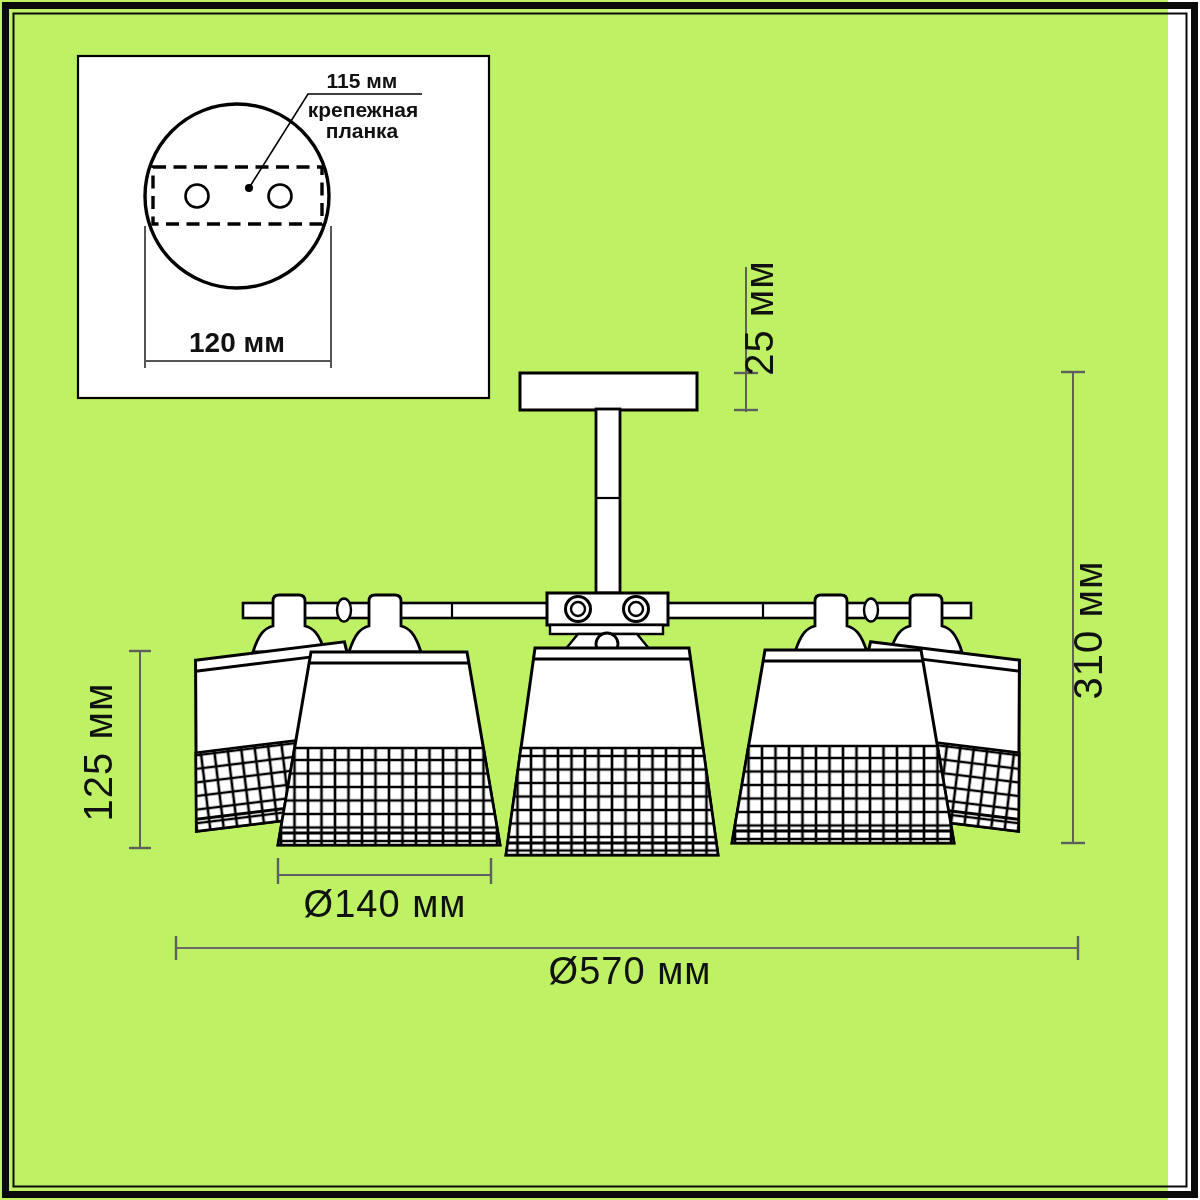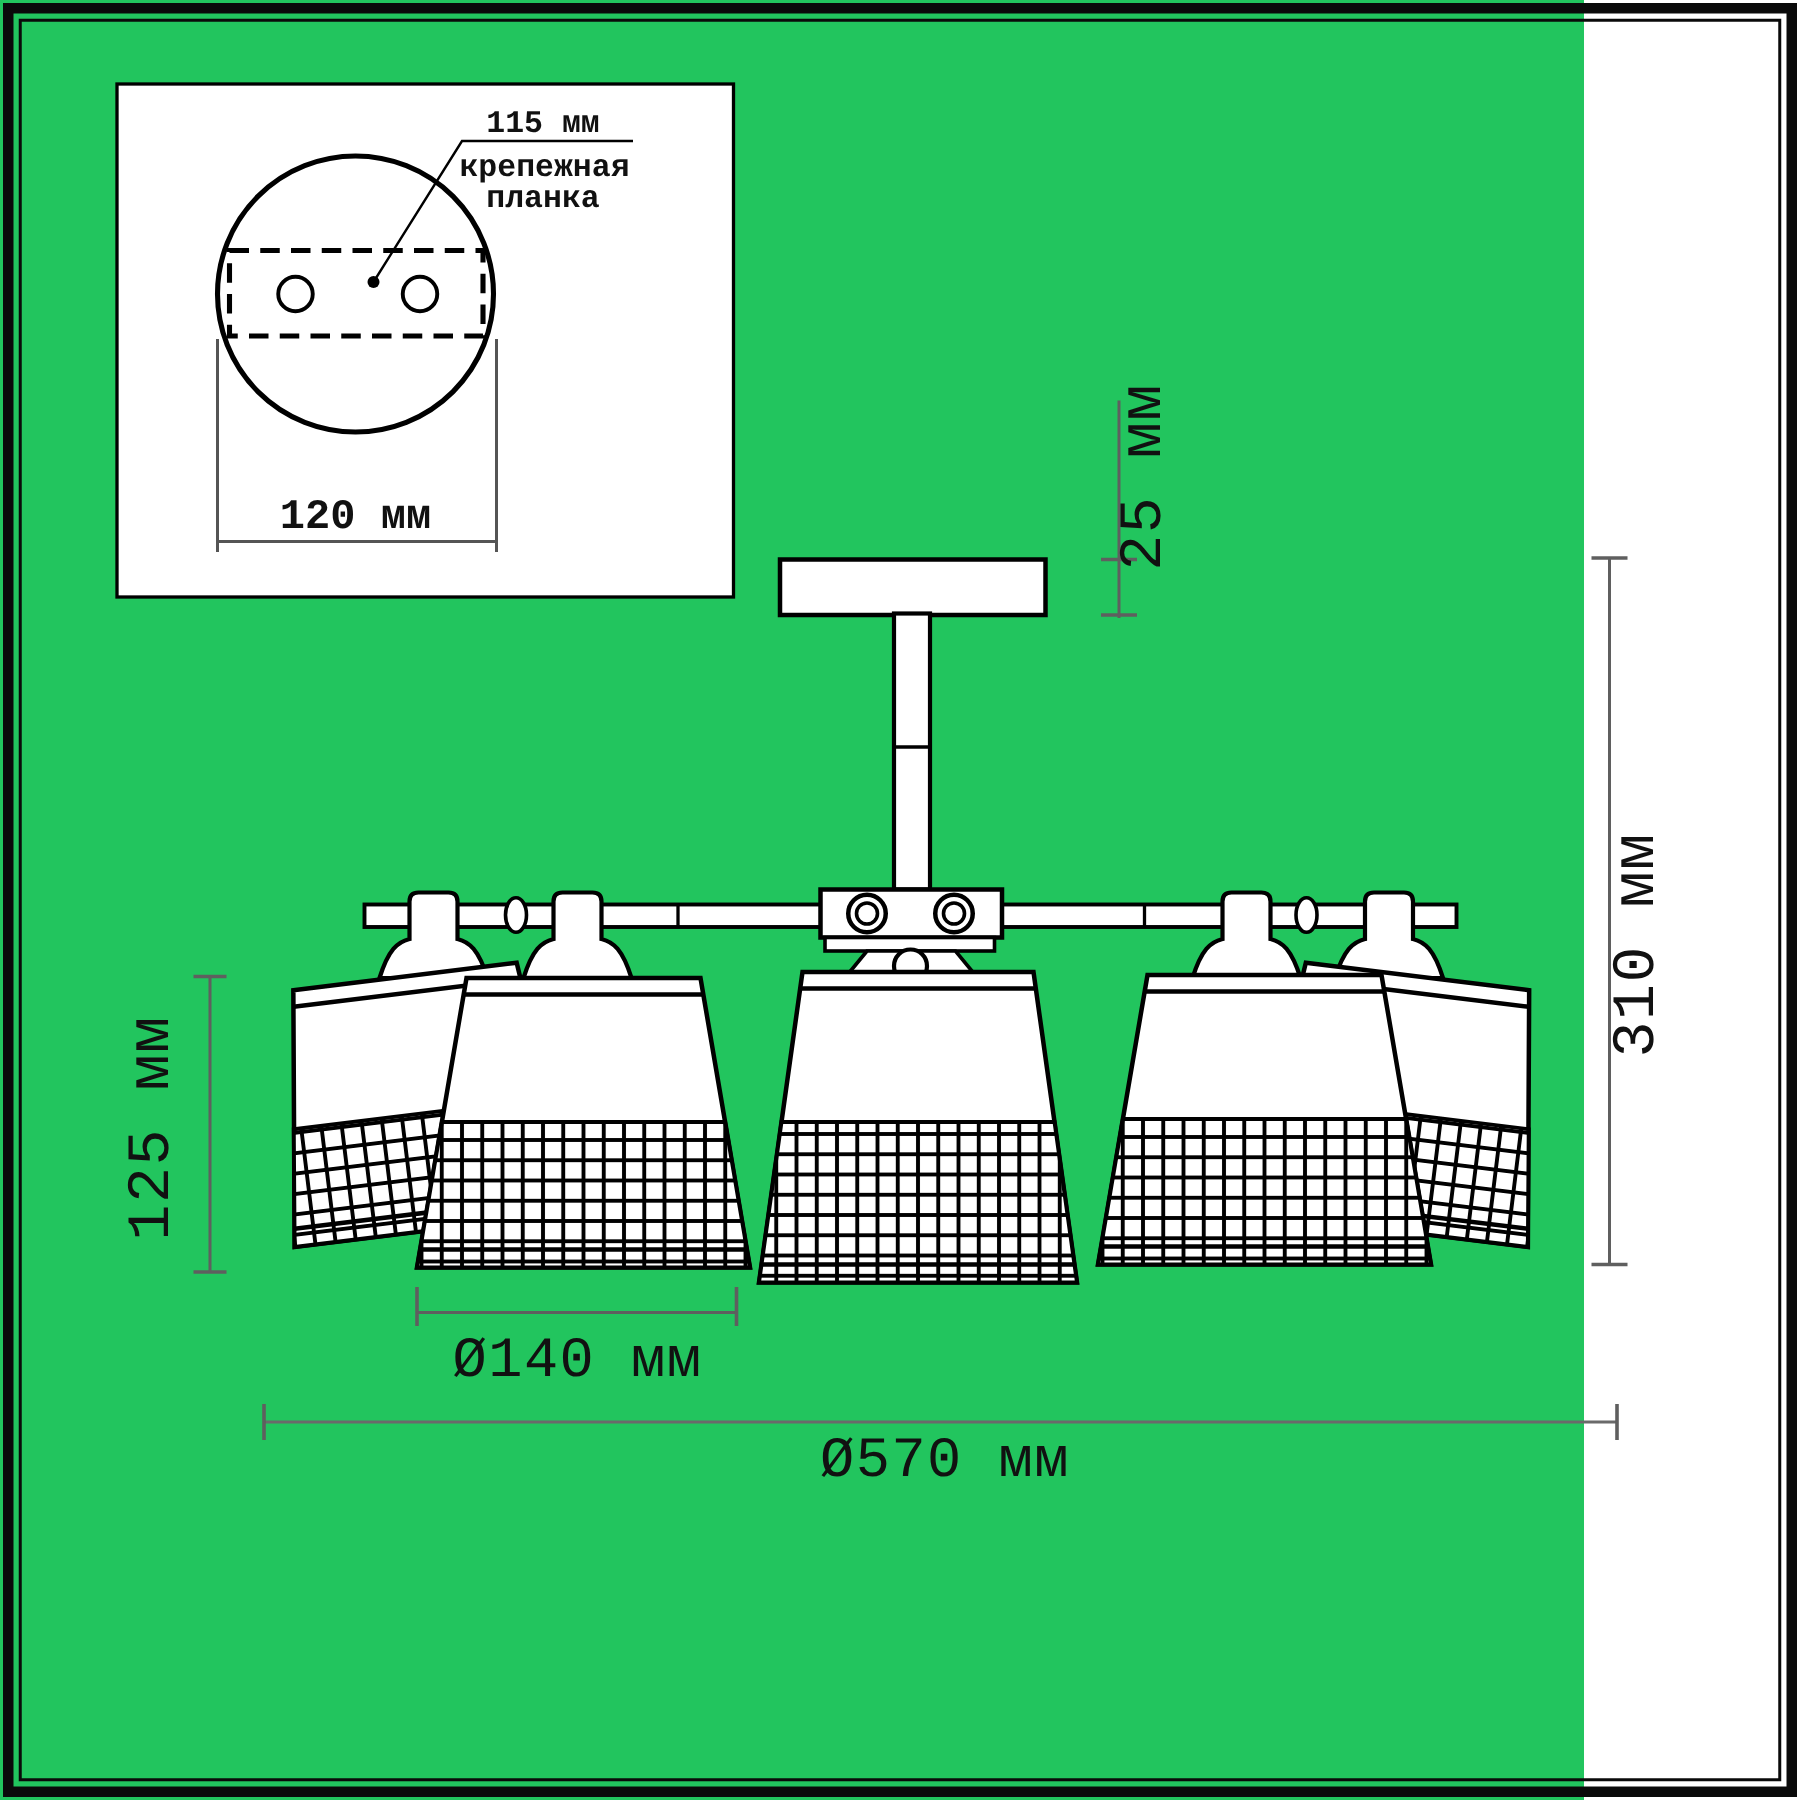--- a/index.html
+++ b/index.html
@@ -1,17 +1,17 @@
 <!DOCTYPE html>
 <html><head>
 <meta charset="utf-8">
 <style>
   html,body{margin:0;padding:0;background:#fff;}
-  .page{width:1056px;height:1200px;position:relative;background:#22c55e;
-        font-family:Liberation Mono, monospace;}
+  .page{width:1168px;height:1200px;position:relative;background:#bef264;
+        font-family:Liberation Sans, sans-serif;}
   svg{display:block;}
   text{fill:#111;}
   .dim-text{font-size:40px;font-weight:400;letter-spacing:1px;}
   .dim-text-h{font-size:38px;font-weight:400;letter-spacing:1px;}
   .inset-label{font-size:21px;font-weight:700;}
   .inset-dim{font-size:28px;font-weight:600;}
 </style>
 </head>
 <body>
 

